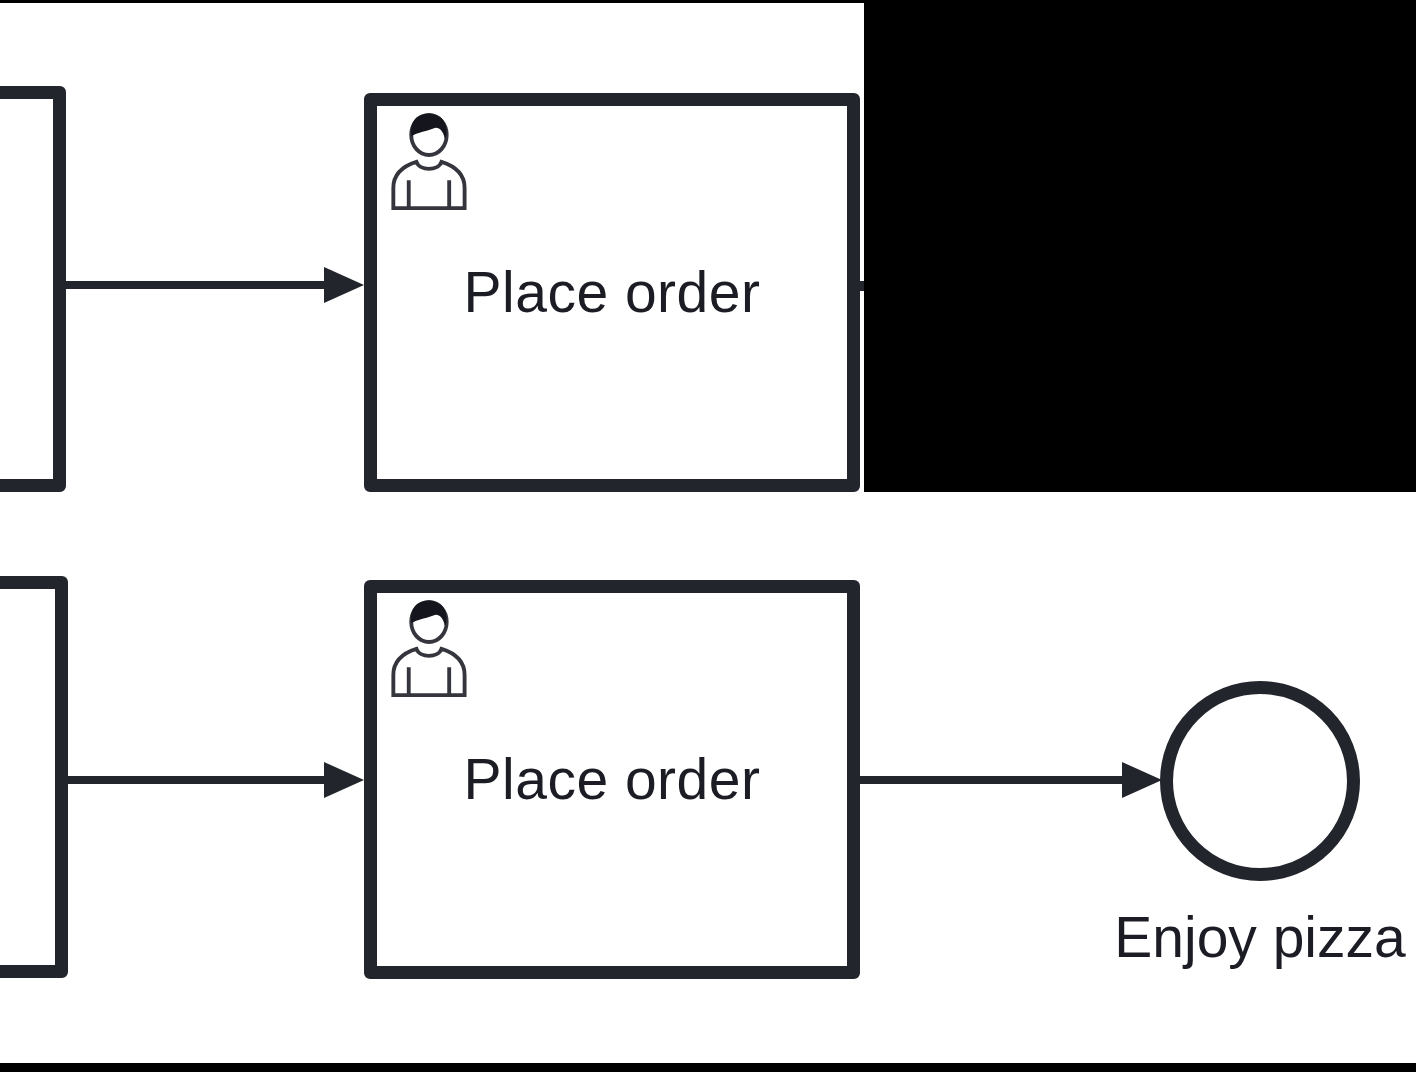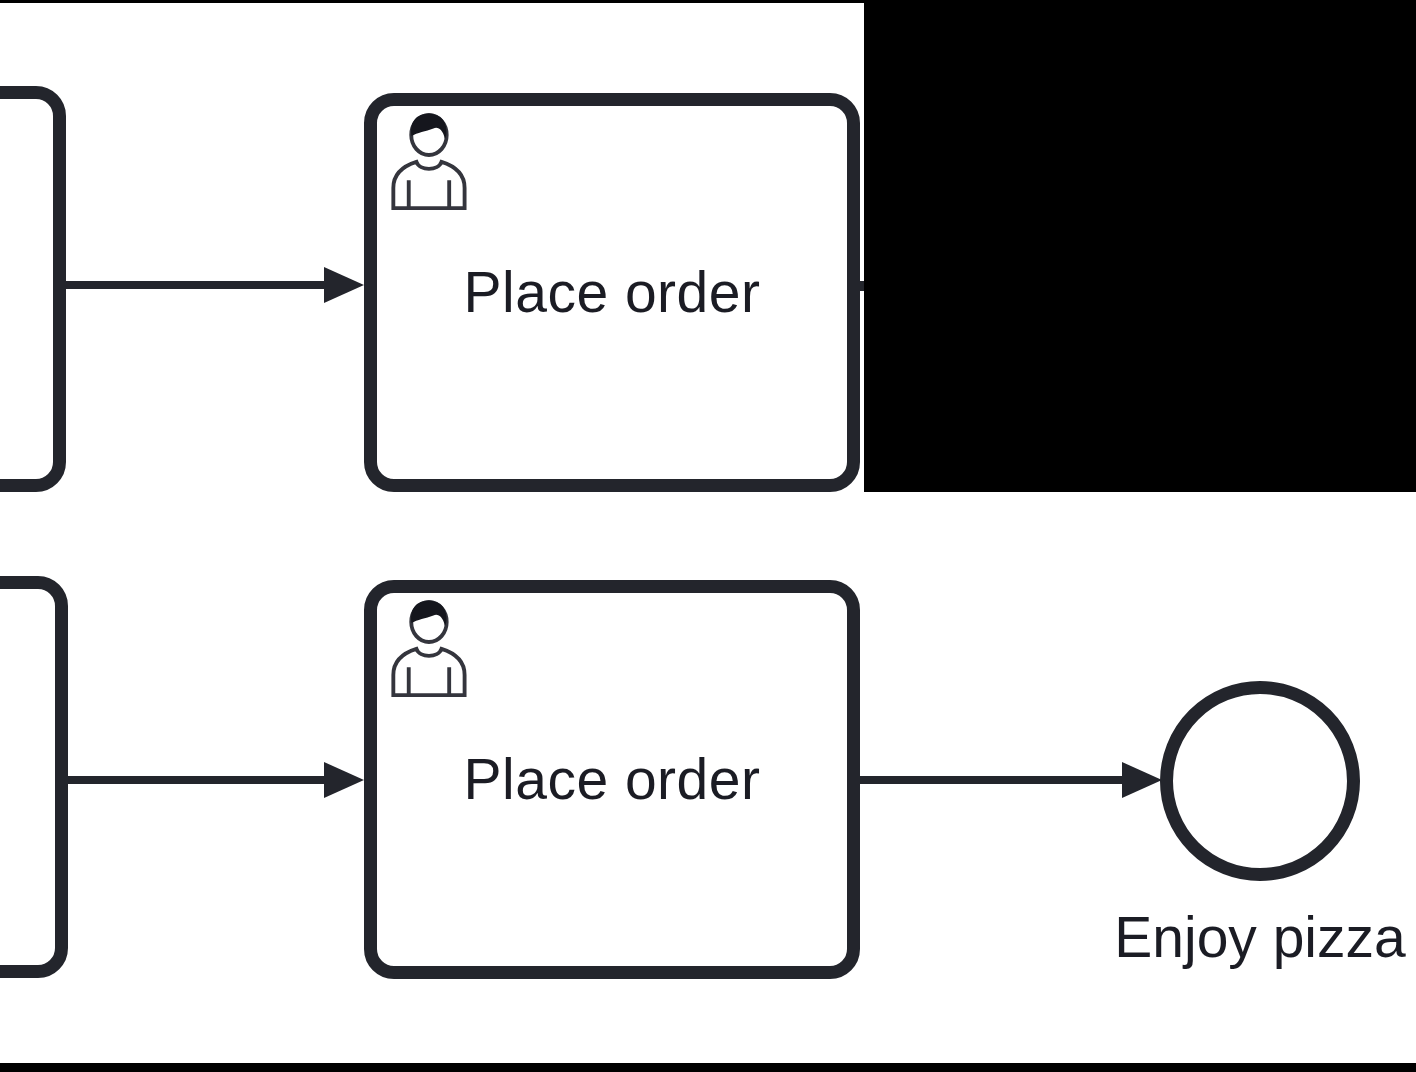--- a/index.html
+++ b/index.html
@@ -16,21 +16,21 @@
   .occ-top    { left: 0;   top: 0;    width: 1416px; height: 3px;  }
   .occ-block  { left: 864px; top: 0;  width: 552px;  height: 492px; }
   .occ-bottom { left: 0;   top: 1063px; width: 1416px; height: 9px; }
 
   
   .task {
     position: absolute;
     box-sizing: border-box;
     background: #ffffff;
     border: 13px solid #23252c;
-    border-radius: 30px;
+    border-radius: 6px;
     display: flex;
     align-items: center;
     justify-content: center;
     z-index: 10;
   }
   .task-a { left: -64px; top: 86px;  width: 130px; height: 406px; }
   .task-b { left: 364px; top: 93px;  width: 496px; height: 399px; }
   .task-c { left: -62px; top: 576px; width: 130px; height: 402px; }
   .task-d { left: 364px; top: 580px; width: 496px; height: 399px; }
 

